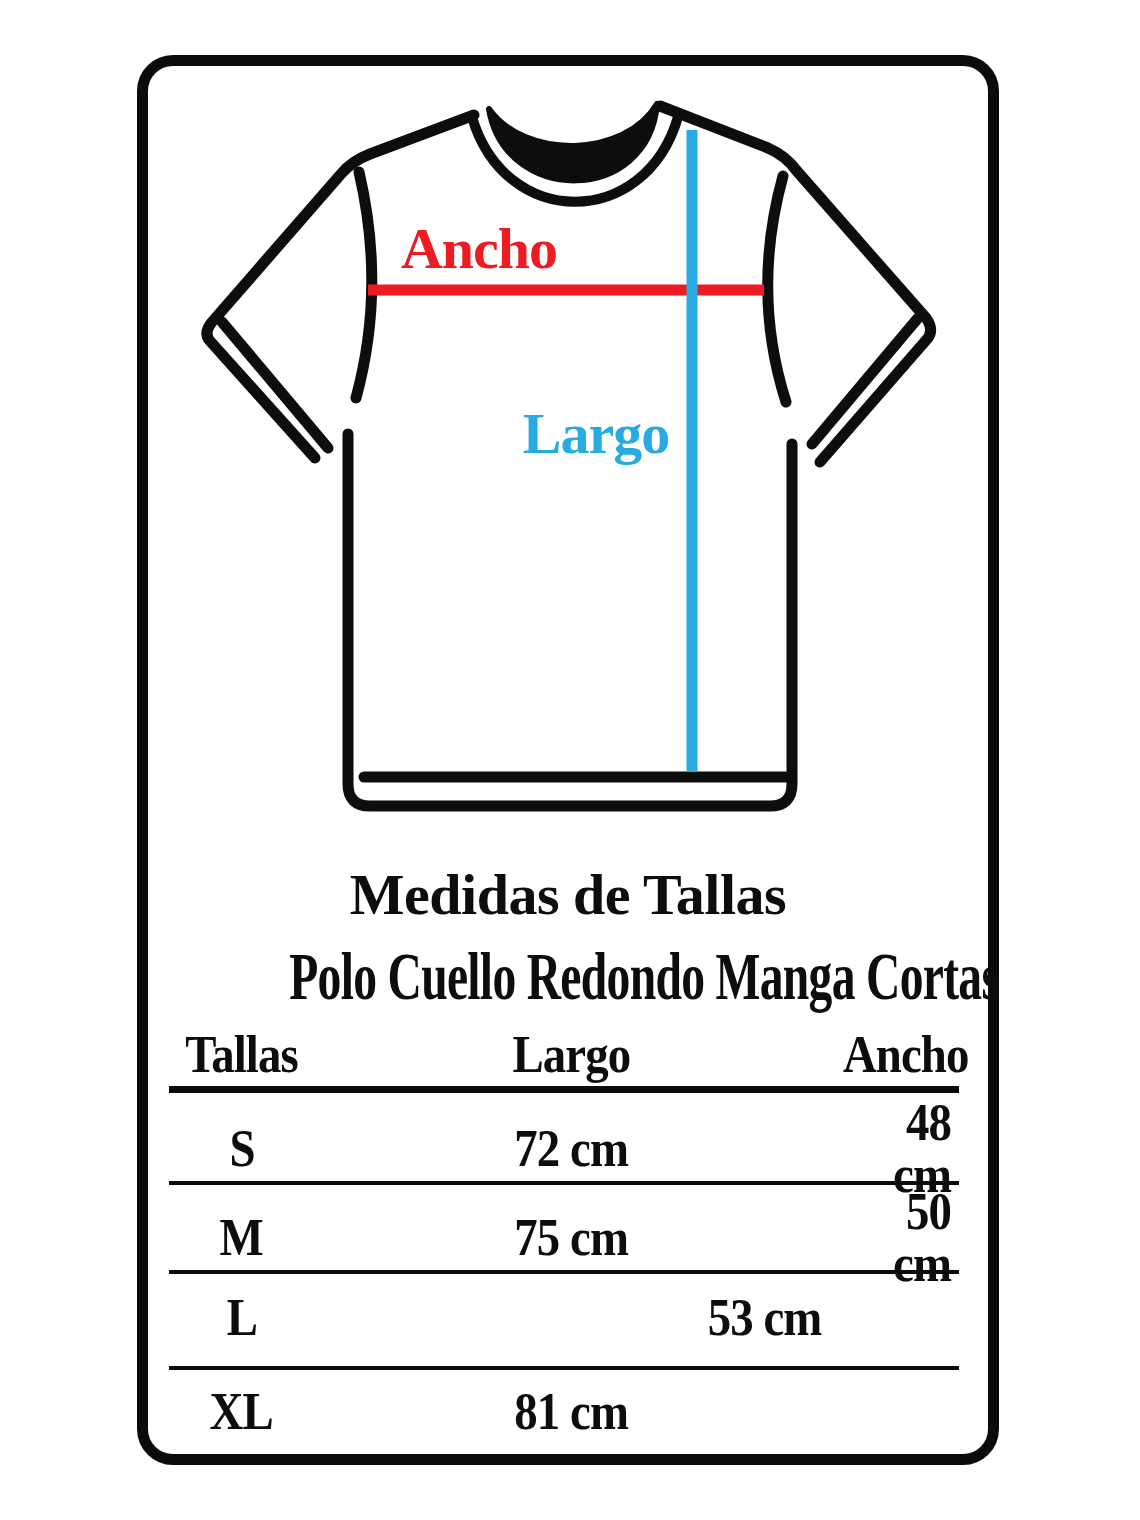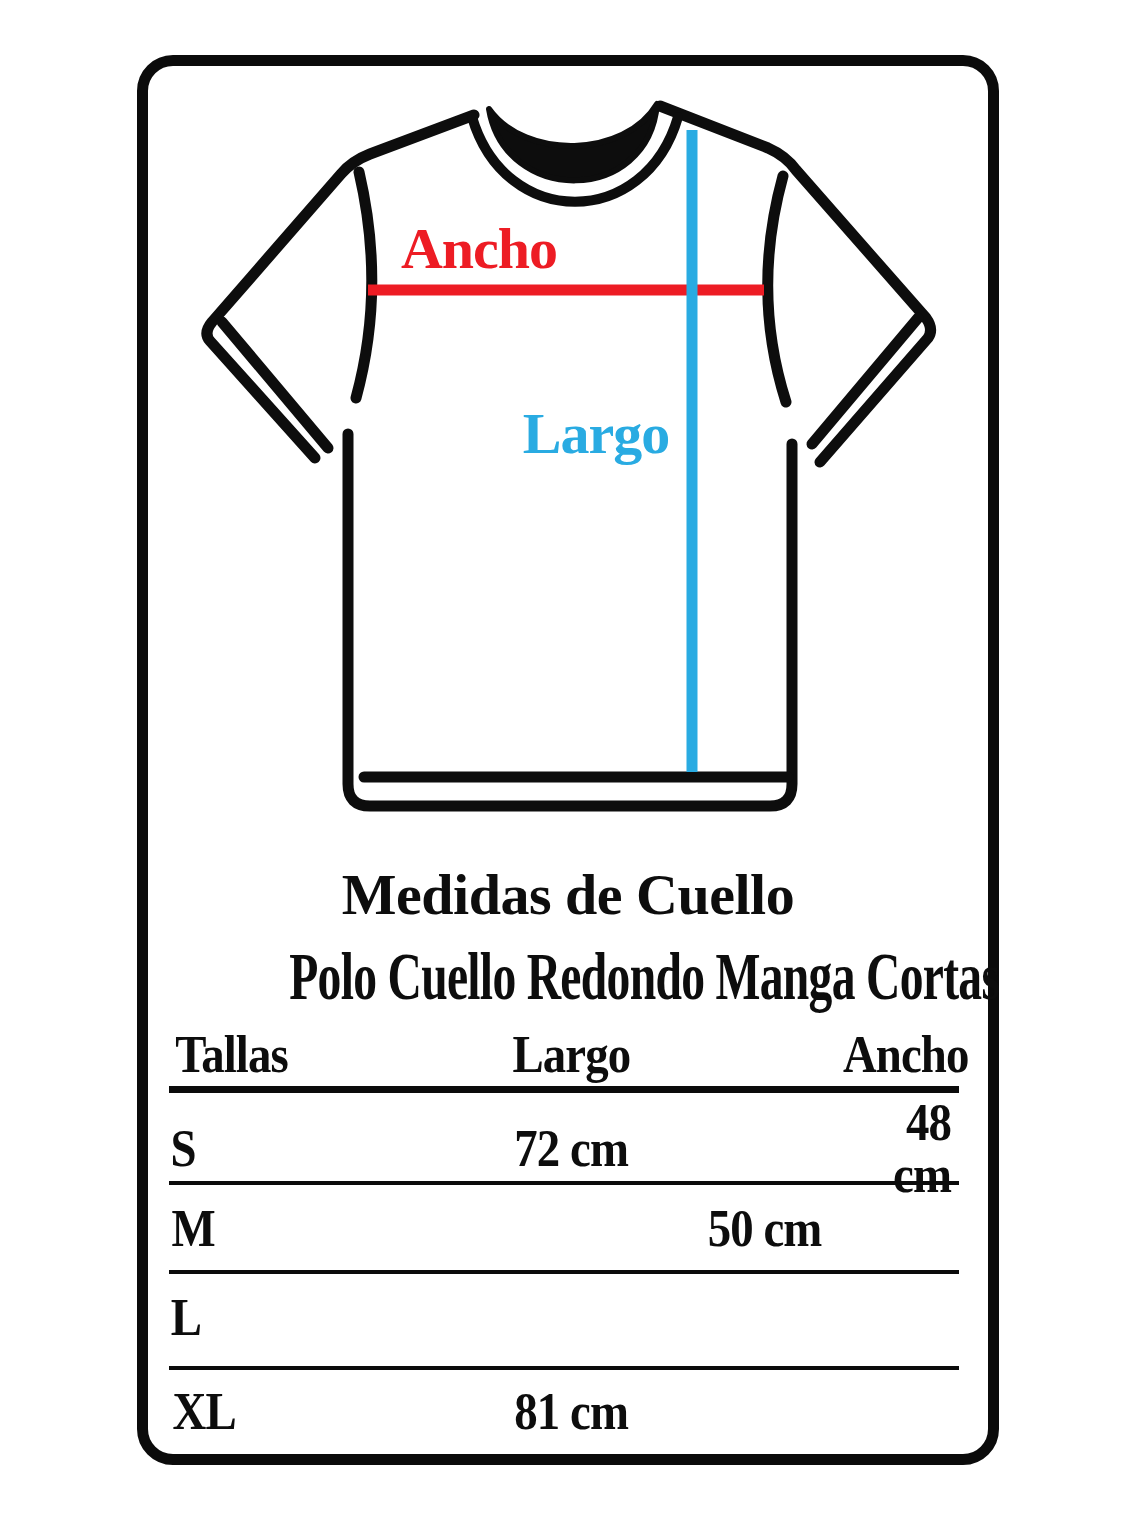--- a/index.html
+++ b/index.html
@@ -10,21 +10,21 @@
   svg.diagram{position:absolute;left:0;top:0;width:1140px;height:1520px;pointer-events:none;}
   .ink{stroke:#0d0d0d;fill:none;stroke-linecap:round;stroke-linejoin:round;}
   .txt{position:absolute;white-space:nowrap;}
   .title{left:137px;top:866px;width:862px;text-align:center;font-size:58px;line-height:58px;letter-spacing:-0.5px;}
   .subtitle{left:137px;top:942px;width:862px;text-align:left;font-size:68px;line-height:68px;}
   .subtitle .squeeze{display:inline-block;transform:scaleX(0.70);transform-origin:50% 50%;letter-spacing:-1px;}
   .ancho-label{left:379px;top:220px;width:200px;text-align:center;font-size:58px;line-height:58px;letter-spacing:-1px;color:#ed1c24;}
   .largo-label{left:496px;top:405px;width:200px;text-align:center;font-size:58px;line-height:58px;letter-spacing:-1px;color:#29abe2;}
   .trow{position:absolute;left:169px;width:790px;display:grid;grid-template-columns:145px 515px 130px;
         align-items:center;font-size:52px;line-height:52px;}
-  .trow .c1{}
+  .trow .c1{text-align:center;}
   .trow .c2{text-align:center;}
   .trow .c3{text-align:right;padding-right:8px;}
   .trow span{display:inline-block;letter-spacing:-1px;transform:scaleX(0.9);}
   .trow .c1 span,.trow .c2 span{transform-origin:50% 50%;}
   .trow .c3 span{transform-origin:100% 50%;}
   .row-header{top:1019px;height:72px;}
   .row-s{top:1097px;height:85px;}
   .row-m{top:1186px;height:85px;}
   .row-l{top:1275px;height:85px;}
   .row-xl{top:1371px;height:82px;}
@@ -56,47 +56,49 @@
     <path class="ink" stroke-width="10" d="M 472 117 C 505 230 645 230 678 117"></path>
     <path fill="#0d0d0d" stroke="#0d0d0d" stroke-width="6" stroke-linejoin="round" d="M 489 109 C 525 160 625 158 657 104 C 648 205 505 205 489 109 Z"></path>
 
     <line x1="368" y1="290" x2="764" y2="290" stroke="#ed1c24" stroke-width="11"></line>
     <line x1="692" y1="130" x2="692" y2="772" stroke="#29abe2" stroke-width="11"></line>
   </svg>
 
   <div class="txt ancho-label">Ancho</div>
   <div class="txt largo-label">Largo</div>
 
-  <div class="txt title">Medidas de Cuello</div>
+  <div class="txt title">Medidas de Tallas</div>
   <div class="txt subtitle">
     <span class="squeeze">Polo Cuello Redondo Manga Cortas</span>
   </div>
 
   <div class="trow row-header">
     <div class="c1"><span>Tallas</span></div>
     <div class="c2"><span>Largo</span></div>
     <div class="c3"><span>Ancho</span></div>
   </div>
   <div class="rule rule-thick"></div>
 
   <div class="trow row-s">
     <div class="c1"><span>S</span></div>
     <div class="c2"><span>72 cm</span></div>
     <div class="c3"><span>48 cm</span></div>
   </div>
   <div class="rule rule-2"></div>
 
   <div class="trow row-m">
     <div class="c1"><span>M</span></div>
+    <div class="c2"><span>75 cm</span></div>
     <div class="c3"><span>50 cm</span></div>
   </div>
   <div class="rule rule-3"></div>
 
   <div class="trow row-l">
     <div class="c1"><span>L</span></div>
+    <div class="c3"><span>53 cm</span></div>
   </div>
   <div class="rule rule-4"></div>
 
   <div class="trow row-xl">
     <div class="c1"><span>XL</span></div>
     <div class="c2"><span>81 cm</span></div>
   </div>
 </div>
 
 </body></html>

